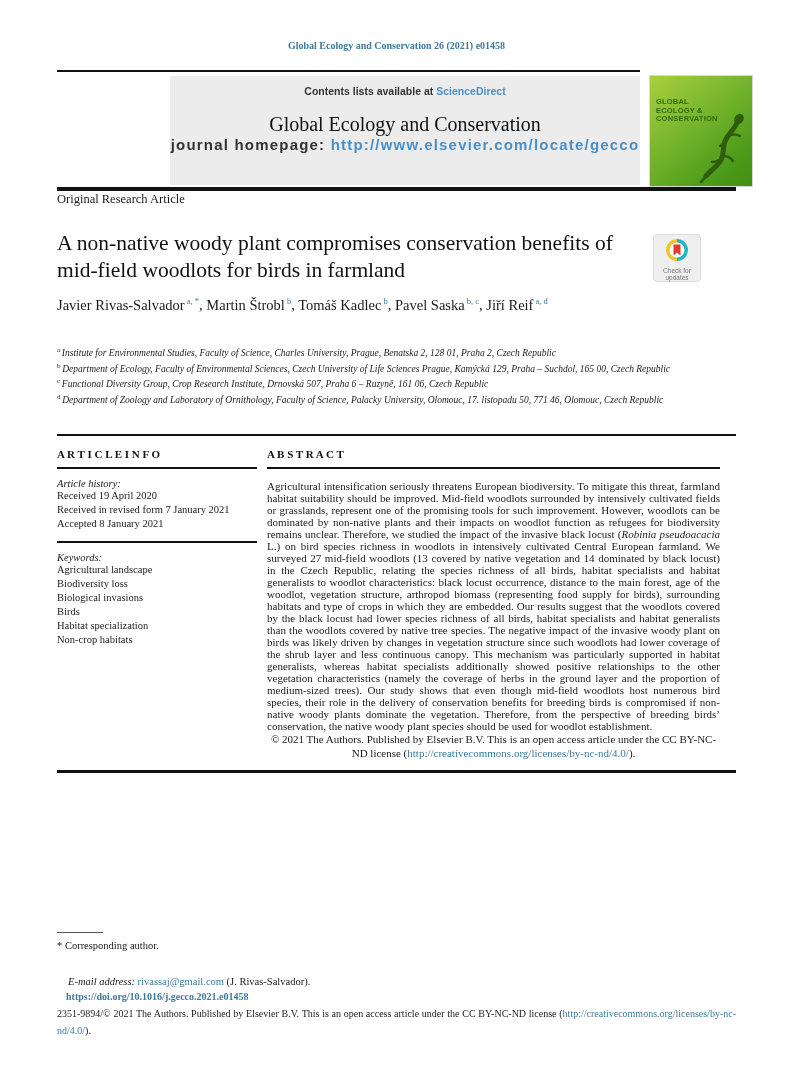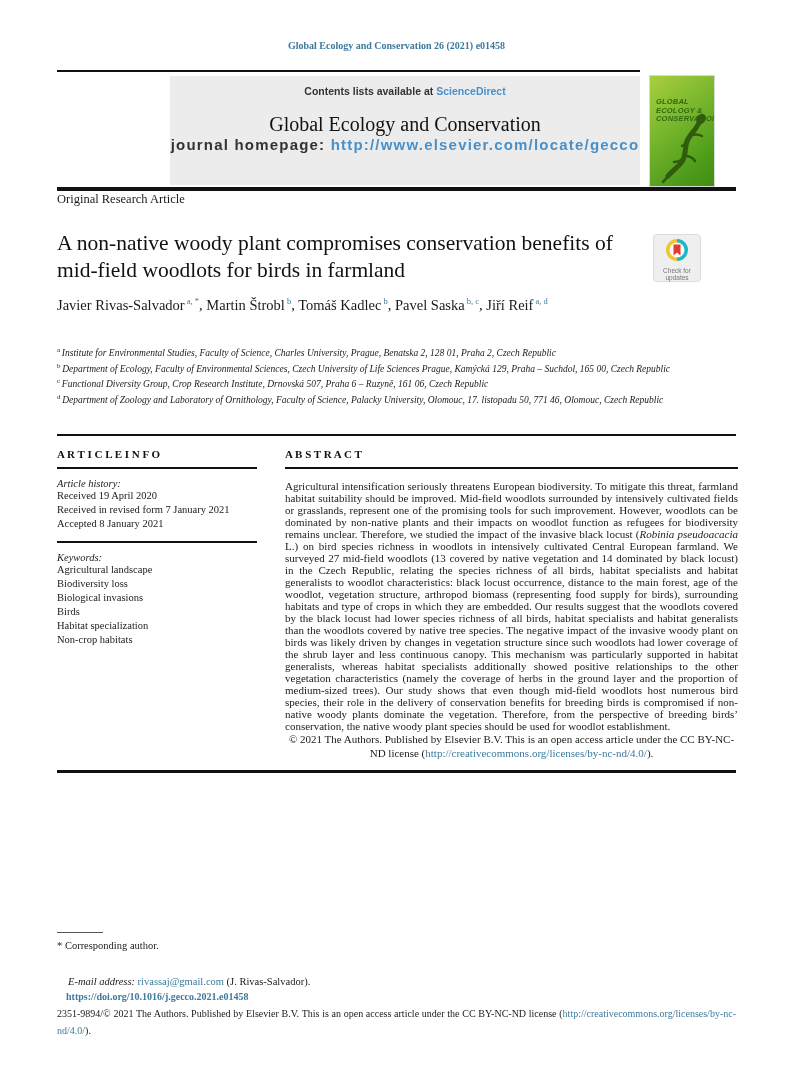--- a/index.html
+++ b/index.html
@@ -23,23 +23,23 @@
   .banner { position:absolute; left:170px; top:76px; width:470px; height:109px; background:#ececec;
     text-align:center; padding-top:9px; }
   .banner-contents { font-family:"Liberation Sans", sans-serif; font-size:10.5px; font-weight:bold; color:#333; }
   .banner-contents .sd-link { color:#4a90c8; }
   .banner-title { font-size:20px; color:#111; margin-top:16px; }
   .banner-homepage { font-family:"Liberation Sans", sans-serif; font-size:15px; font-weight:bold;
     letter-spacing:1.2px; color:#333; }
   .banner-homepage .hp-link { color:#4a90c8; }
 
   
-  .cover { position:absolute; left:650px; top:76px; width:64px; height:110px;
+  .cover { position:absolute; left:650px; top:76px; width:102px; height:110px;
     background:linear-gradient(140deg,#a9cf3e 0%,#7cb82f 38%,#4e9c1a 78%,#418e13 100%);
-    overflow:hidden; box-shadow:0 0 0 1px #d8d8d8;font-style:italic; }
+    overflow:hidden; box-shadow:0 0 0 1px #d8d8d8; }
   .cover-text { position:absolute; left:6px; top:22px; font-family:"Liberation Sans", sans-serif;
     font-weight:bold; font-size:7.5px; line-height:8.5px; color:#2f6b0e; letter-spacing:0.2px; }
   .cover-gecko { position:absolute; right:2px; bottom:2px; }
 
   
   .article-type { position:absolute; left:57px; top:192px; font-size:12.5px; }
   .title { position:absolute; left:57px; top:230px; width:585px; font-size:21.5px; line-height:27px; color:#111; }
   .check-badge { position:absolute; left:653px; top:234px; width:48px; height:48px; background:#efefef;
     border:1px solid #dcdcdc; border-radius:4px; text-align:center; padding-top:3px; cursor:pointer; }
   .check-badge-label { font-family:"Liberation Sans", sans-serif; font-size:6.5px; line-height:7px; color:#777; margin-top:1px; }
@@ -47,21 +47,21 @@
   .authors { position:absolute; left:57px; top:292px; width:560px; font-size:14.5px; line-height:19px; }
   .authors sup { font-size:8.5px; color:#3c7a9c; }
 
   .affiliations { position:absolute; left:57px; top:344px; width:645px; font-size:9.5px; line-height:12.5px; }
   .affil { font-style:italic; }
   .affil sup { font-size:7px; font-style:normal; }
 
   .rule-mid { position:absolute; left:57px; top:434px; width:679px; height:2px; background:#111; }
 
   
-  .columns { position:absolute; left:57px; top:448px; width:679px; display:flex; gap:28px;
+  .columns { position:absolute; left:57px; top:448px; width:679px; display:flex; gap:10px;
     border-bottom:3px solid #111; padding-bottom:10px; }
   .info-col { width:200px; flex:0 0 200px; }
   .abs-col  { width:453px; flex:0 0 453px; }
   .col-heading { font-size:11px; font-weight:bold; color:#111; }
   .heading-rule { height:2px; background:#111; margin-top:7px; }
   .info-col .heading-rule { margin-bottom:9px; }
   .abs-col  .heading-rule { margin-bottom:11px; }
   .info-label { font-size:10.5px; font-style:italic; }
   .info-item  { font-size:10.5px; line-height:14px; }
   .info-sep { height:2px; background:#111; margin:10px 0 9px; width:100%; }

